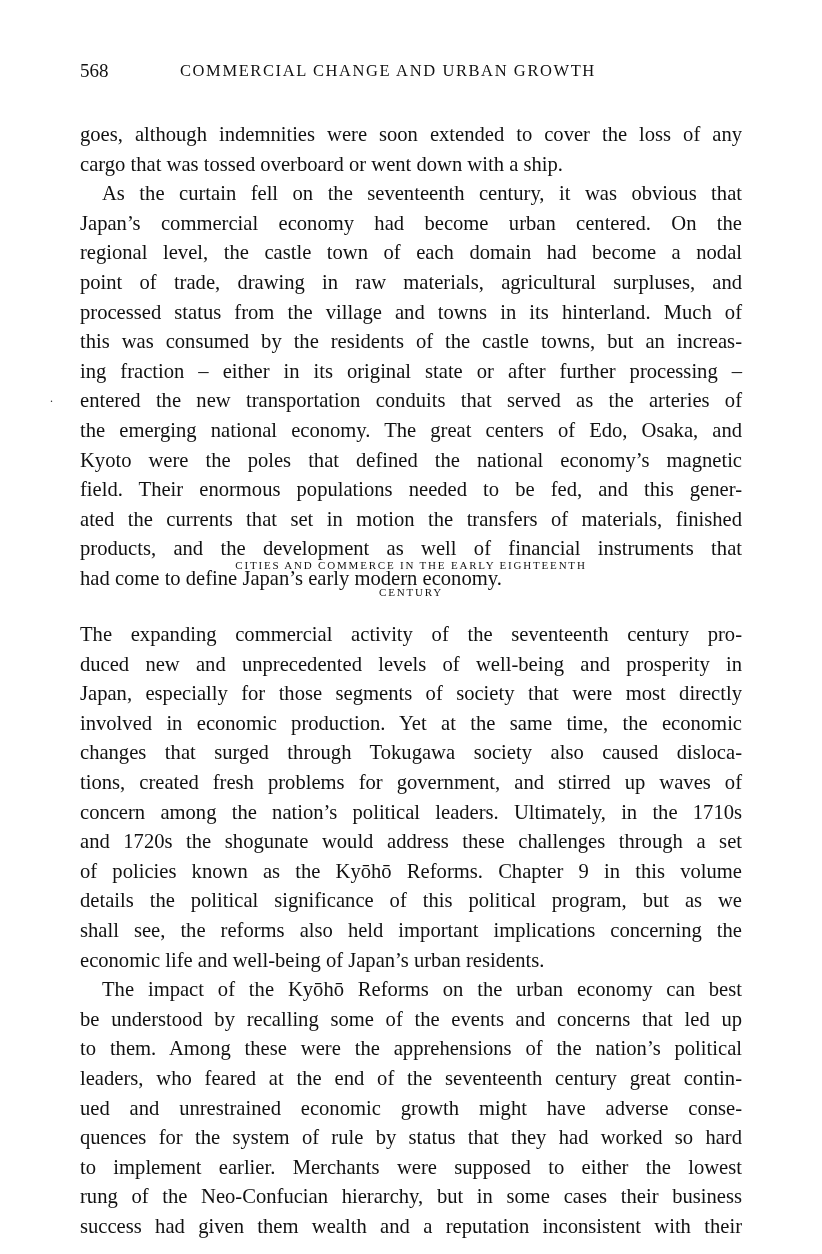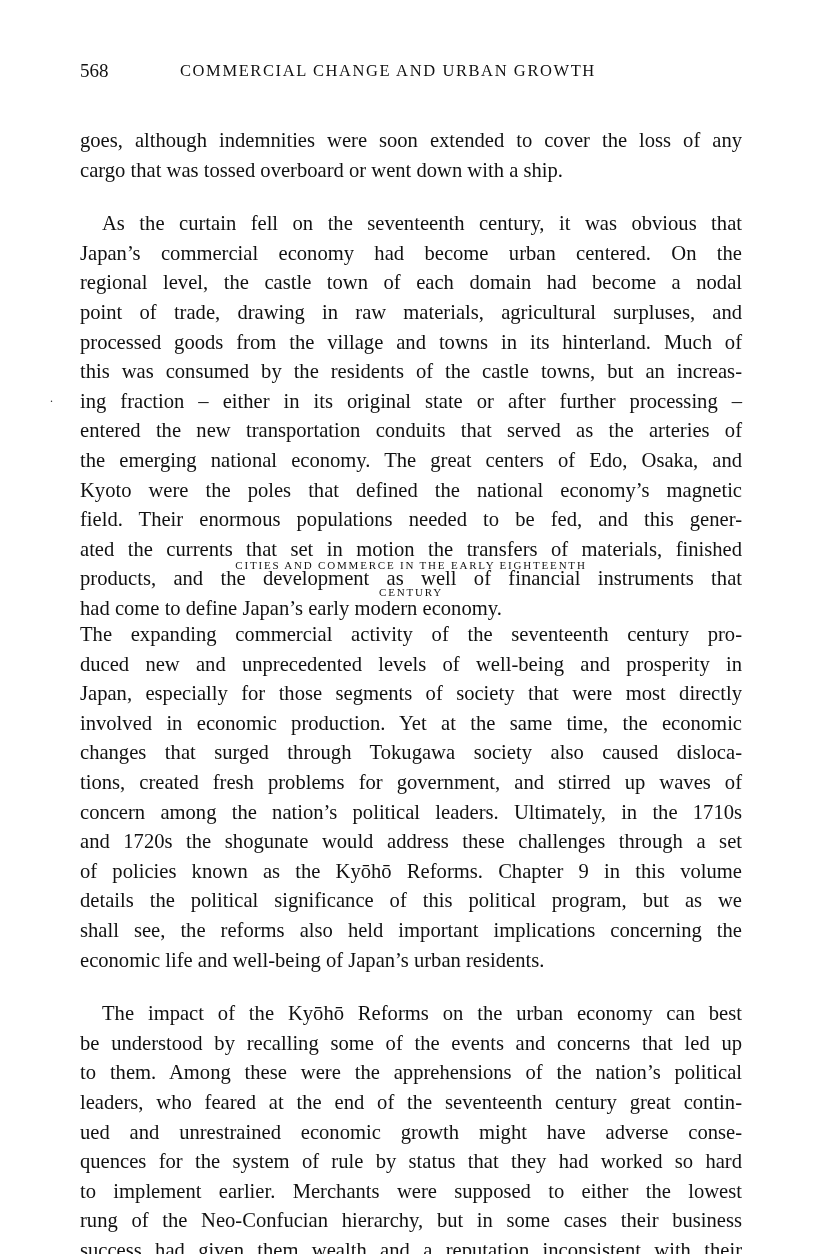--- a/index.html
+++ b/index.html
@@ -4,42 +4,42 @@
 <style>
   html, body { margin: 0; padding: 0; background: #ffffff; }
   body { width: 822px; height: 1254px; position: relative; overflow: hidden; color: #111; }
   .page { position: absolute; left: 80px; top: 0; width: 662px; font-family: "Liberation Serif", "DejaVu Serif", serif; }
   .running-head { position: absolute; top: 60px; left: 0; width: 662px; height: 28px; font-size: 19px; }
   .page-number { position: absolute; left: 0; top: 0; }
   .running-title { position: absolute; left: 100px; top: 1px; letter-spacing: 1.6px; font-size: 16.5px; }
   .body-block { position: absolute; left: 0; width: 662px; font-size: 20.6px; line-height: 29.6px; }
   .line { display: block; white-space: nowrap; text-align: justify; text-align-last: justify; height: 29.6px; }
   .line.last { text-align-last: left; }
-  .line.indent { padding-left: 22px; margin-top: 24px; }
+  .line.indent { padding-left: 22px; }
   .section-heading { position: absolute; left: 0; width: 662px; top: 552px; text-align: center; font-size: 11px; letter-spacing: 1.8px; line-height: 27px; }
   .stray-mark { position: absolute; left: 50px; top: 391px; font-size: 12px; color: #333; }
 </style>
 </head>
 <body>
 
 <div class="page">
 
   <div class="running-head">
     <span class="page-number">568</span>
     <span class="running-title">COMMERCIAL CHANGE AND URBAN GROWTH</span>
   </div>
 
-  <div class="body-block" style="top:126px;">
+  <div class="body-block" style="top:120px;">
     <span class="line">goes, although indemnities were soon extended to cover the loss of any</span>
     <span class="line last">cargo that was tossed overboard or went down with a ship.</span>
     <span class="line indent">As the curtain fell on the seventeenth century, it was obvious that</span>
     <span class="line">Japan’s commercial economy had become urban centered. On the</span>
     <span class="line">regional level, the castle town of each domain had become a nodal</span>
     <span class="line">point of trade, drawing in raw materials, agricultural surpluses, and</span>
-    <span class="line">processed goods from the village and towns in its hinterland. Much of</span>
+    <span class="line">processed status from the village and towns in its hinterland. Much of</span>
     <span class="line">this was consumed by the residents of the castle towns, but an increas-</span>
     <span class="line">ing fraction – either in its original state or after further processing –</span>
     <span class="line">entered the new transportation conduits that served as the arteries of</span>
     <span class="line">the emerging national economy. The great centers of Edo, Osaka, and</span>
     <span class="line">Kyoto were the poles that defined the national economy’s magnetic</span>
     <span class="line">field. Their enormous populations needed to be fed, and this gener-</span>
     <span class="line">ated the currents that set in motion the transfers of materials, finished</span>
     <span class="line">products, and the development as well of financial instruments that</span>
     <span class="line last">had come to define Japan’s early modern economy.</span>
   </div>

